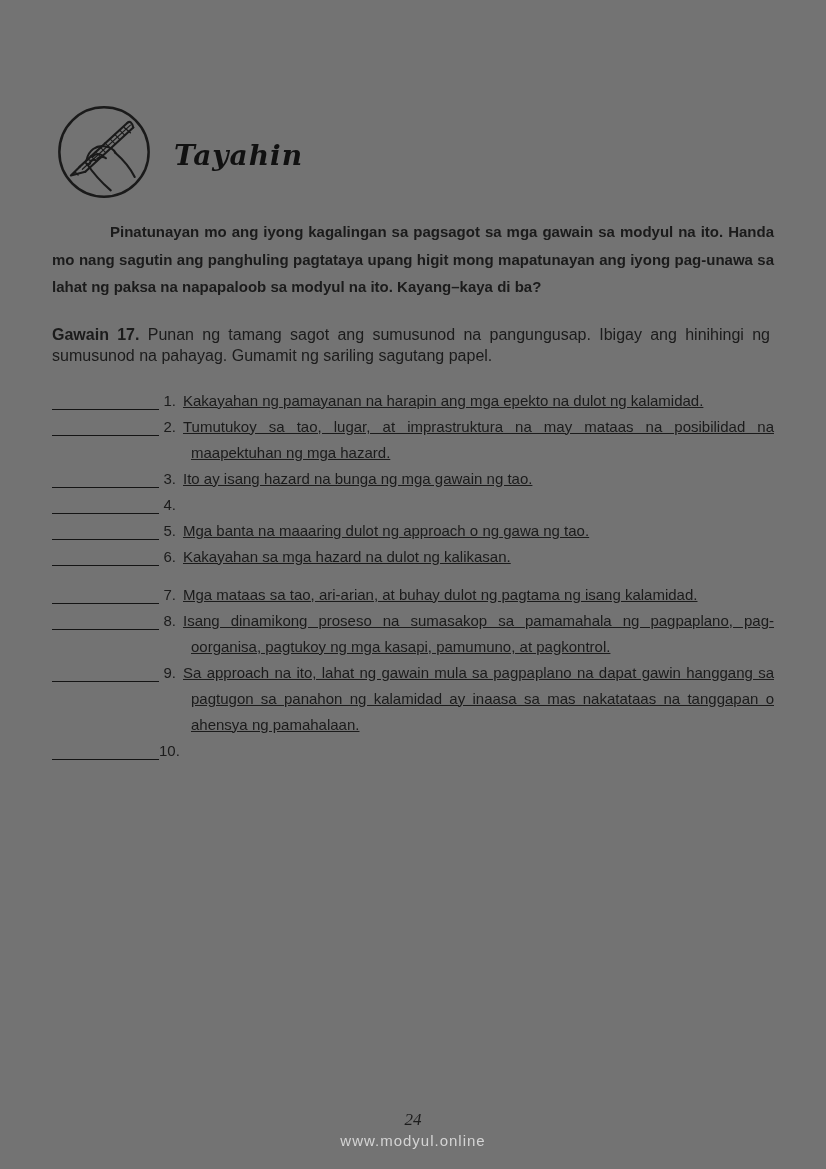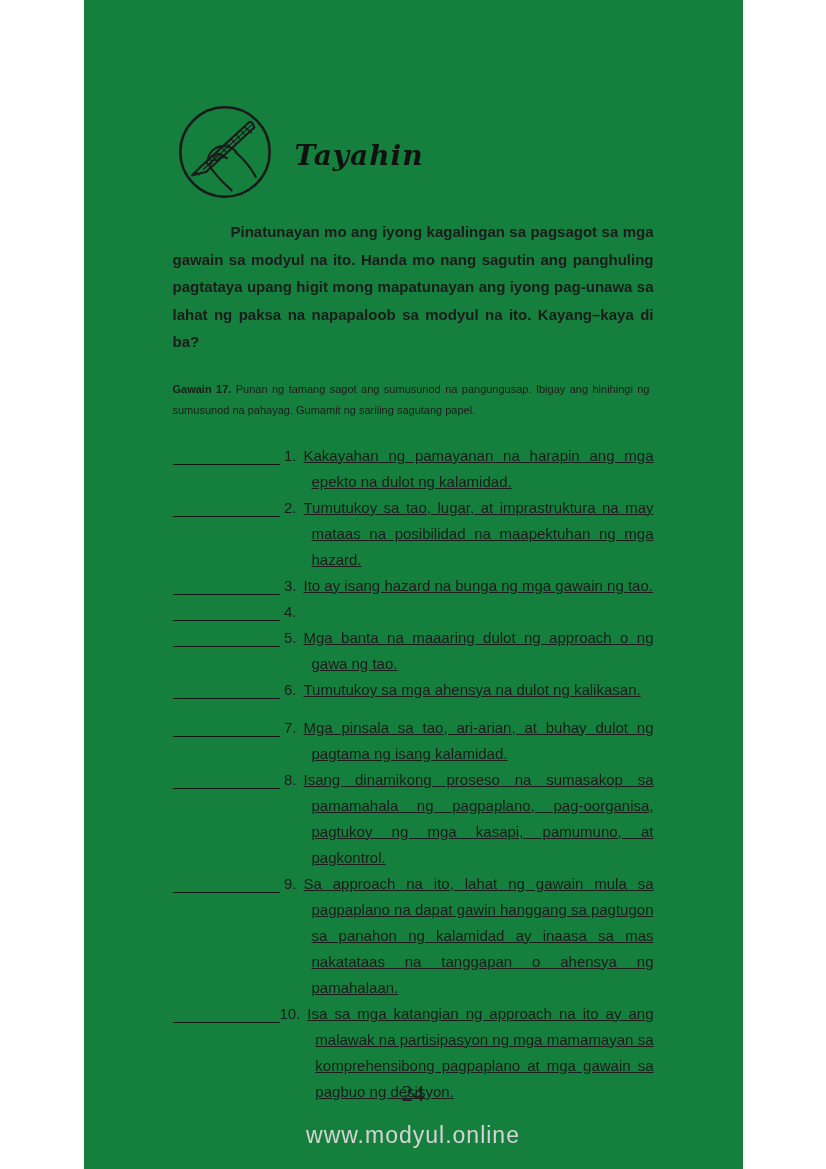--- a/index.html
+++ b/index.html
@@ -1,23 +1,23 @@
 <!DOCTYPE html>
 <html><head>
 <meta charset="utf-8">
 <style>
   html, body { margin: 0; padding: 0; background: #ffffff; }
   .page {
     position: relative;
-    width: 659px;
+    width: 826px;
     height: 1169px;
     margin: 0 auto;
-    background: #15803d;
+    background: #737373;
     box-sizing: border-box;
-    padding: 0 89px;
+    padding: 0 52px;
     font-family: "Liberation Sans", sans-serif;
     color: #1b1b1b;
     overflow: hidden;
   }
 
   
   .header {
     display: flex;
     align-items: center;
     margin-top: 104px;
@@ -45,21 +45,21 @@
     font-size: 15px;
     line-height: 27.5px;
     text-align: justify;
     text-indent: 58px;
     font-weight: bold;
   }
 
   
   .activity {
     margin: 23px 4px 0 0;
-    font-size: 11px;
+    font-size: 16px;
     line-height: 21.5px;
     text-align: justify;
   }
   .activity b { font-weight: bold; }
 
   
   .items { margin-top: 21px; }
   .item {
     display: flex;
     align-items: flex-start;
@@ -91,26 +91,27 @@
   
   .footer {
     position: absolute;
     left: 0;
     right: 0;
     bottom: 20px;
     text-align: center;
   }
   .page-number {
     font-family: "Liberation Serif", serif;
-    font-size: 23px;
+    font-size: 17px;
     color: #1d1d1d;
+    font-style: italic;
   }
   .watermark {
-    margin-top: 15px;
-    font-size: 23px;
+    margin-top: 2px;
+    font-size: 15px;
     letter-spacing: 1px;
     color: #d4d4d4;
   }
 </style>
 </head>
 <body>
 
 <div class="page">
 
   <div class="header">
@@ -184,45 +185,44 @@
 
   <div class="item">
     <span class="blank"></span>
     <span class="num">5.</span>
     <span class="txt">Mga banta na maaaring dulot ng approach o ng gawa ng tao.</span>
   </div>
 
   <div class="item">
     <span class="blank"></span>
     <span class="num">6.</span>
-    <span class="txt">Tumutukoy sa mga ahensya na dulot ng kalikasan.</span>
+    <span class="txt">Kakayahan sa mga hazard na dulot ng kalikasan.</span>
   </div>
 
   <div class="item gap">
     <span class="blank"></span>
     <span class="num">7.</span>
-    <span class="txt">Mga pinsala sa tao, ari-arian, at buhay dulot ng pagtama ng isang kalamidad.</span>
+    <span class="txt">Mga mataas sa tao, ari-arian, at buhay dulot ng pagtama ng isang kalamidad.</span>
   </div>
 
   <div class="item">
     <span class="blank"></span>
     <span class="num">8.</span>
     <span class="txt">Isang dinamikong proseso na sumasakop sa pamamahala ng pagpaplano, pag-oorganisa, pagtukoy ng mga kasapi, pamumuno, at pagkontrol.</span>
   </div>
 
   <div class="item">
     <span class="blank"></span>
     <span class="num">9.</span>
     <span class="txt">Sa approach na ito, lahat ng gawain mula sa pagpaplano na dapat gawin hanggang sa pagtugon sa panahon ng kalamidad ay inaasa sa mas nakatataas na tanggapan o ahensya ng pamahalaan.</span>
   </div>
 
   <div class="item">
     <span class="blank"></span>
     <span class="num">10.</span>
-    <span class="txt">Isa sa mga katangian ng approach na ito ay ang malawak na partisipasyon ng mga mamamayan sa komprehensibong pagpaplano at mga gawain sa pagbuo ng desisyon.</span>
   </div>
 </div>
 
   <div class="footer">
     <div class="page-number">24</div>
     <div class="watermark">www.modyul.online</div>
   </div>
 
 </div>
 

